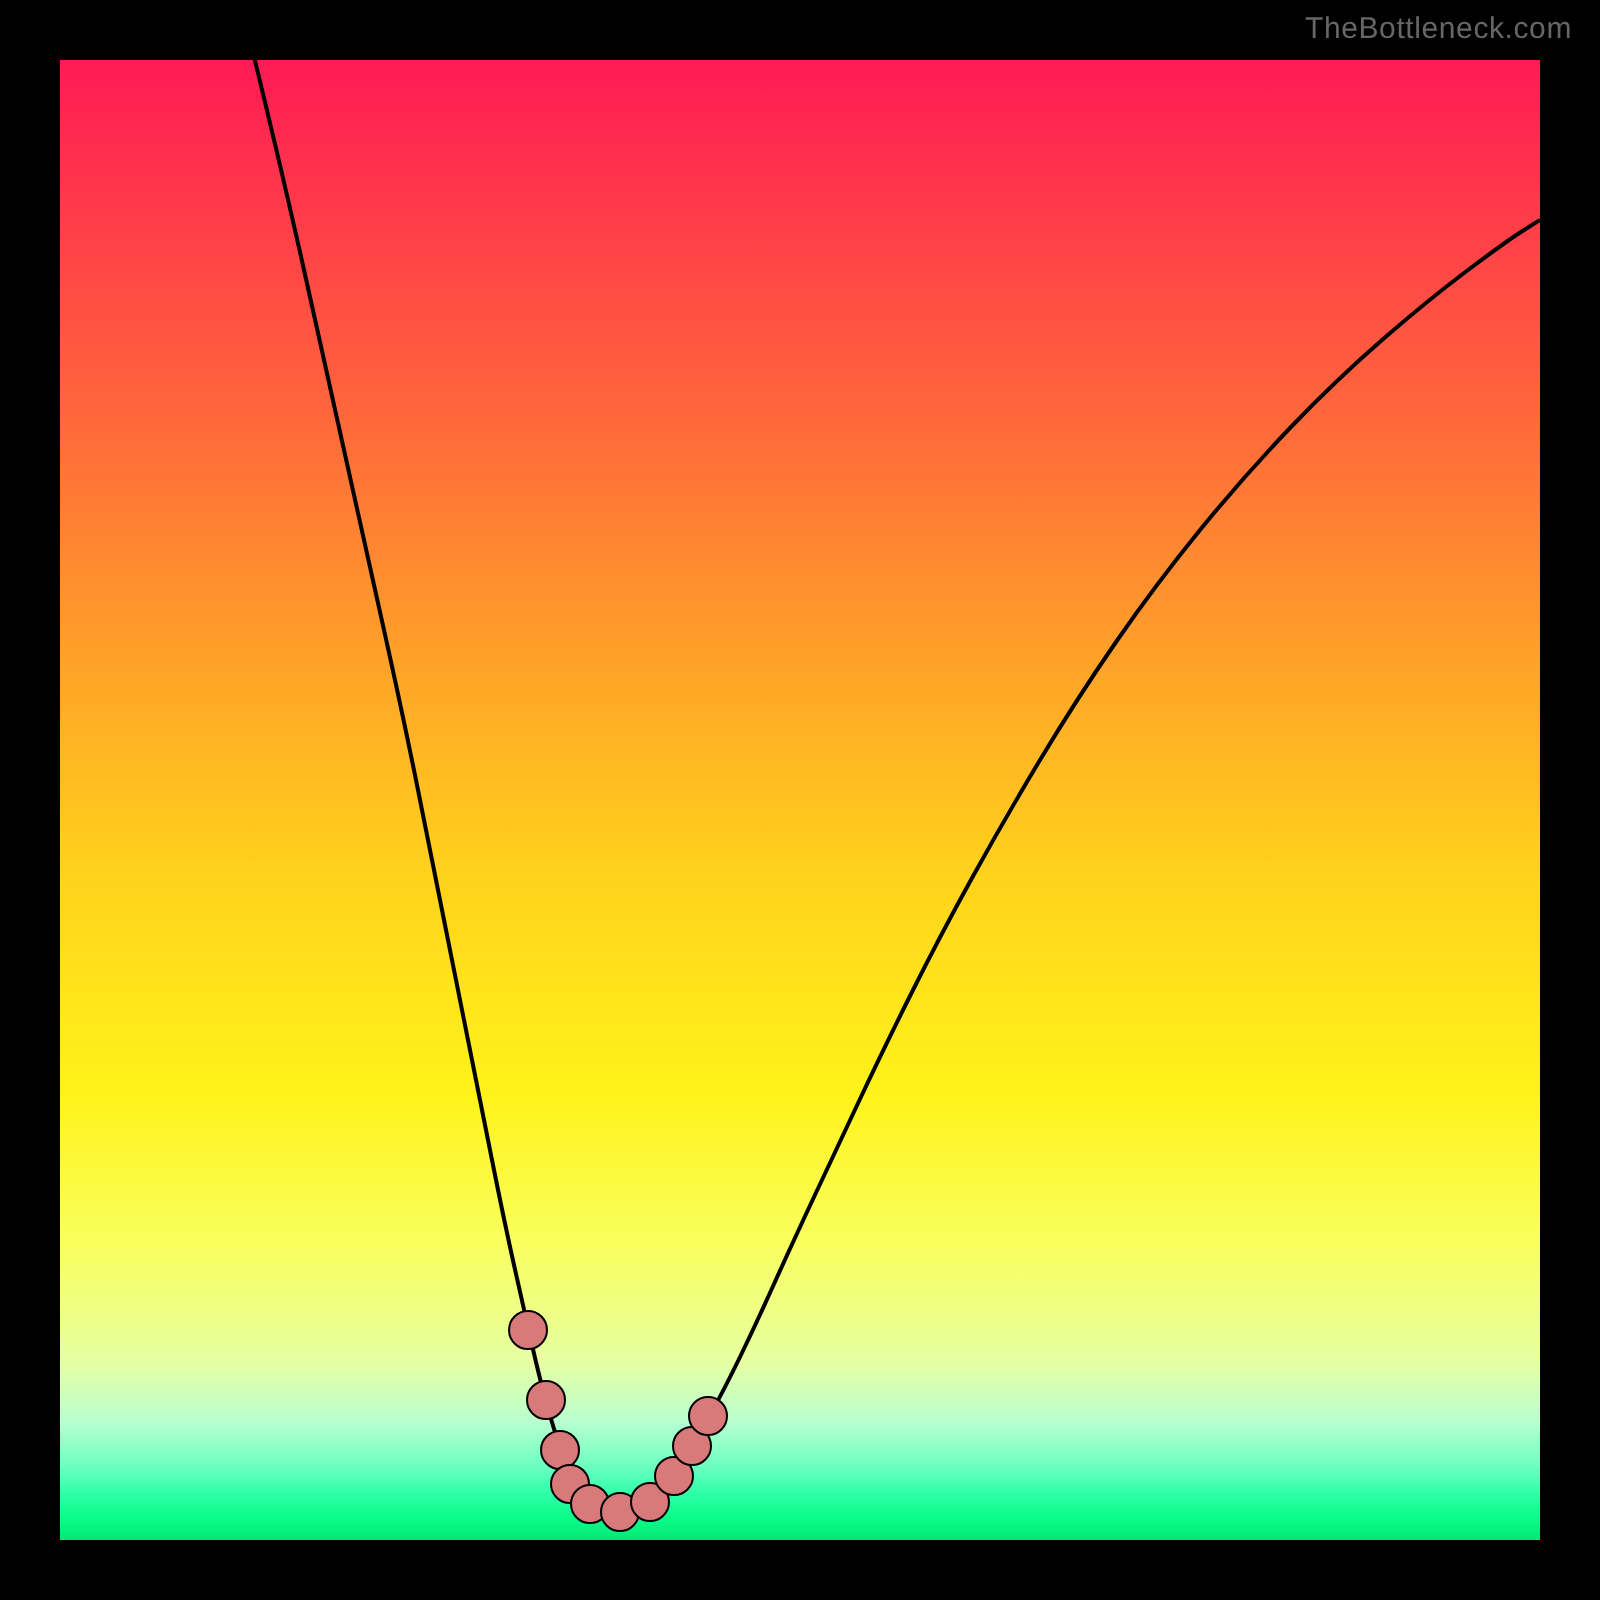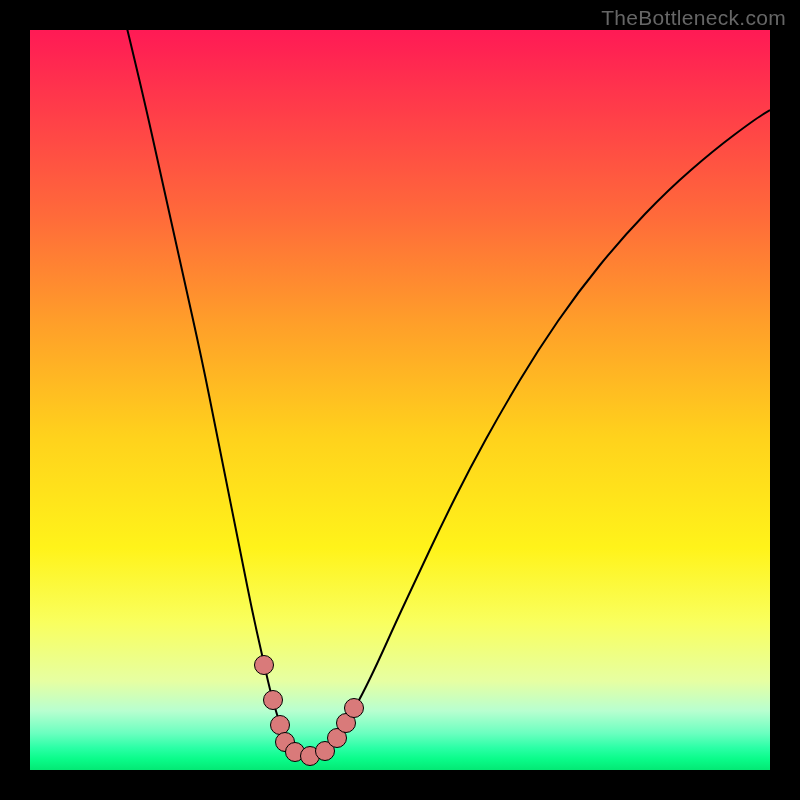--- a/index.html
+++ b/index.html
@@ -36,21 +36,21 @@
       #2bffa6 97%,
       #0afc8a 98.5%,
       #04e874 100%
     );
   }
   .watermark {
     position: absolute;
     top: 6px;
     right: 14px;
     color: #666666;
-    font-size: 21px;
+    font-size: 15px;
     letter-spacing: 0.3px;
     user-select: none;
   }
   svg { position: absolute; inset: 0; overflow: visible; }
   .curve { fill: none; stroke: #000; stroke-width: 2; }
   .marker { fill: #d97a7a; stroke: #000; stroke-width: 1; }
 </style>
 </head>
 <body>
 

